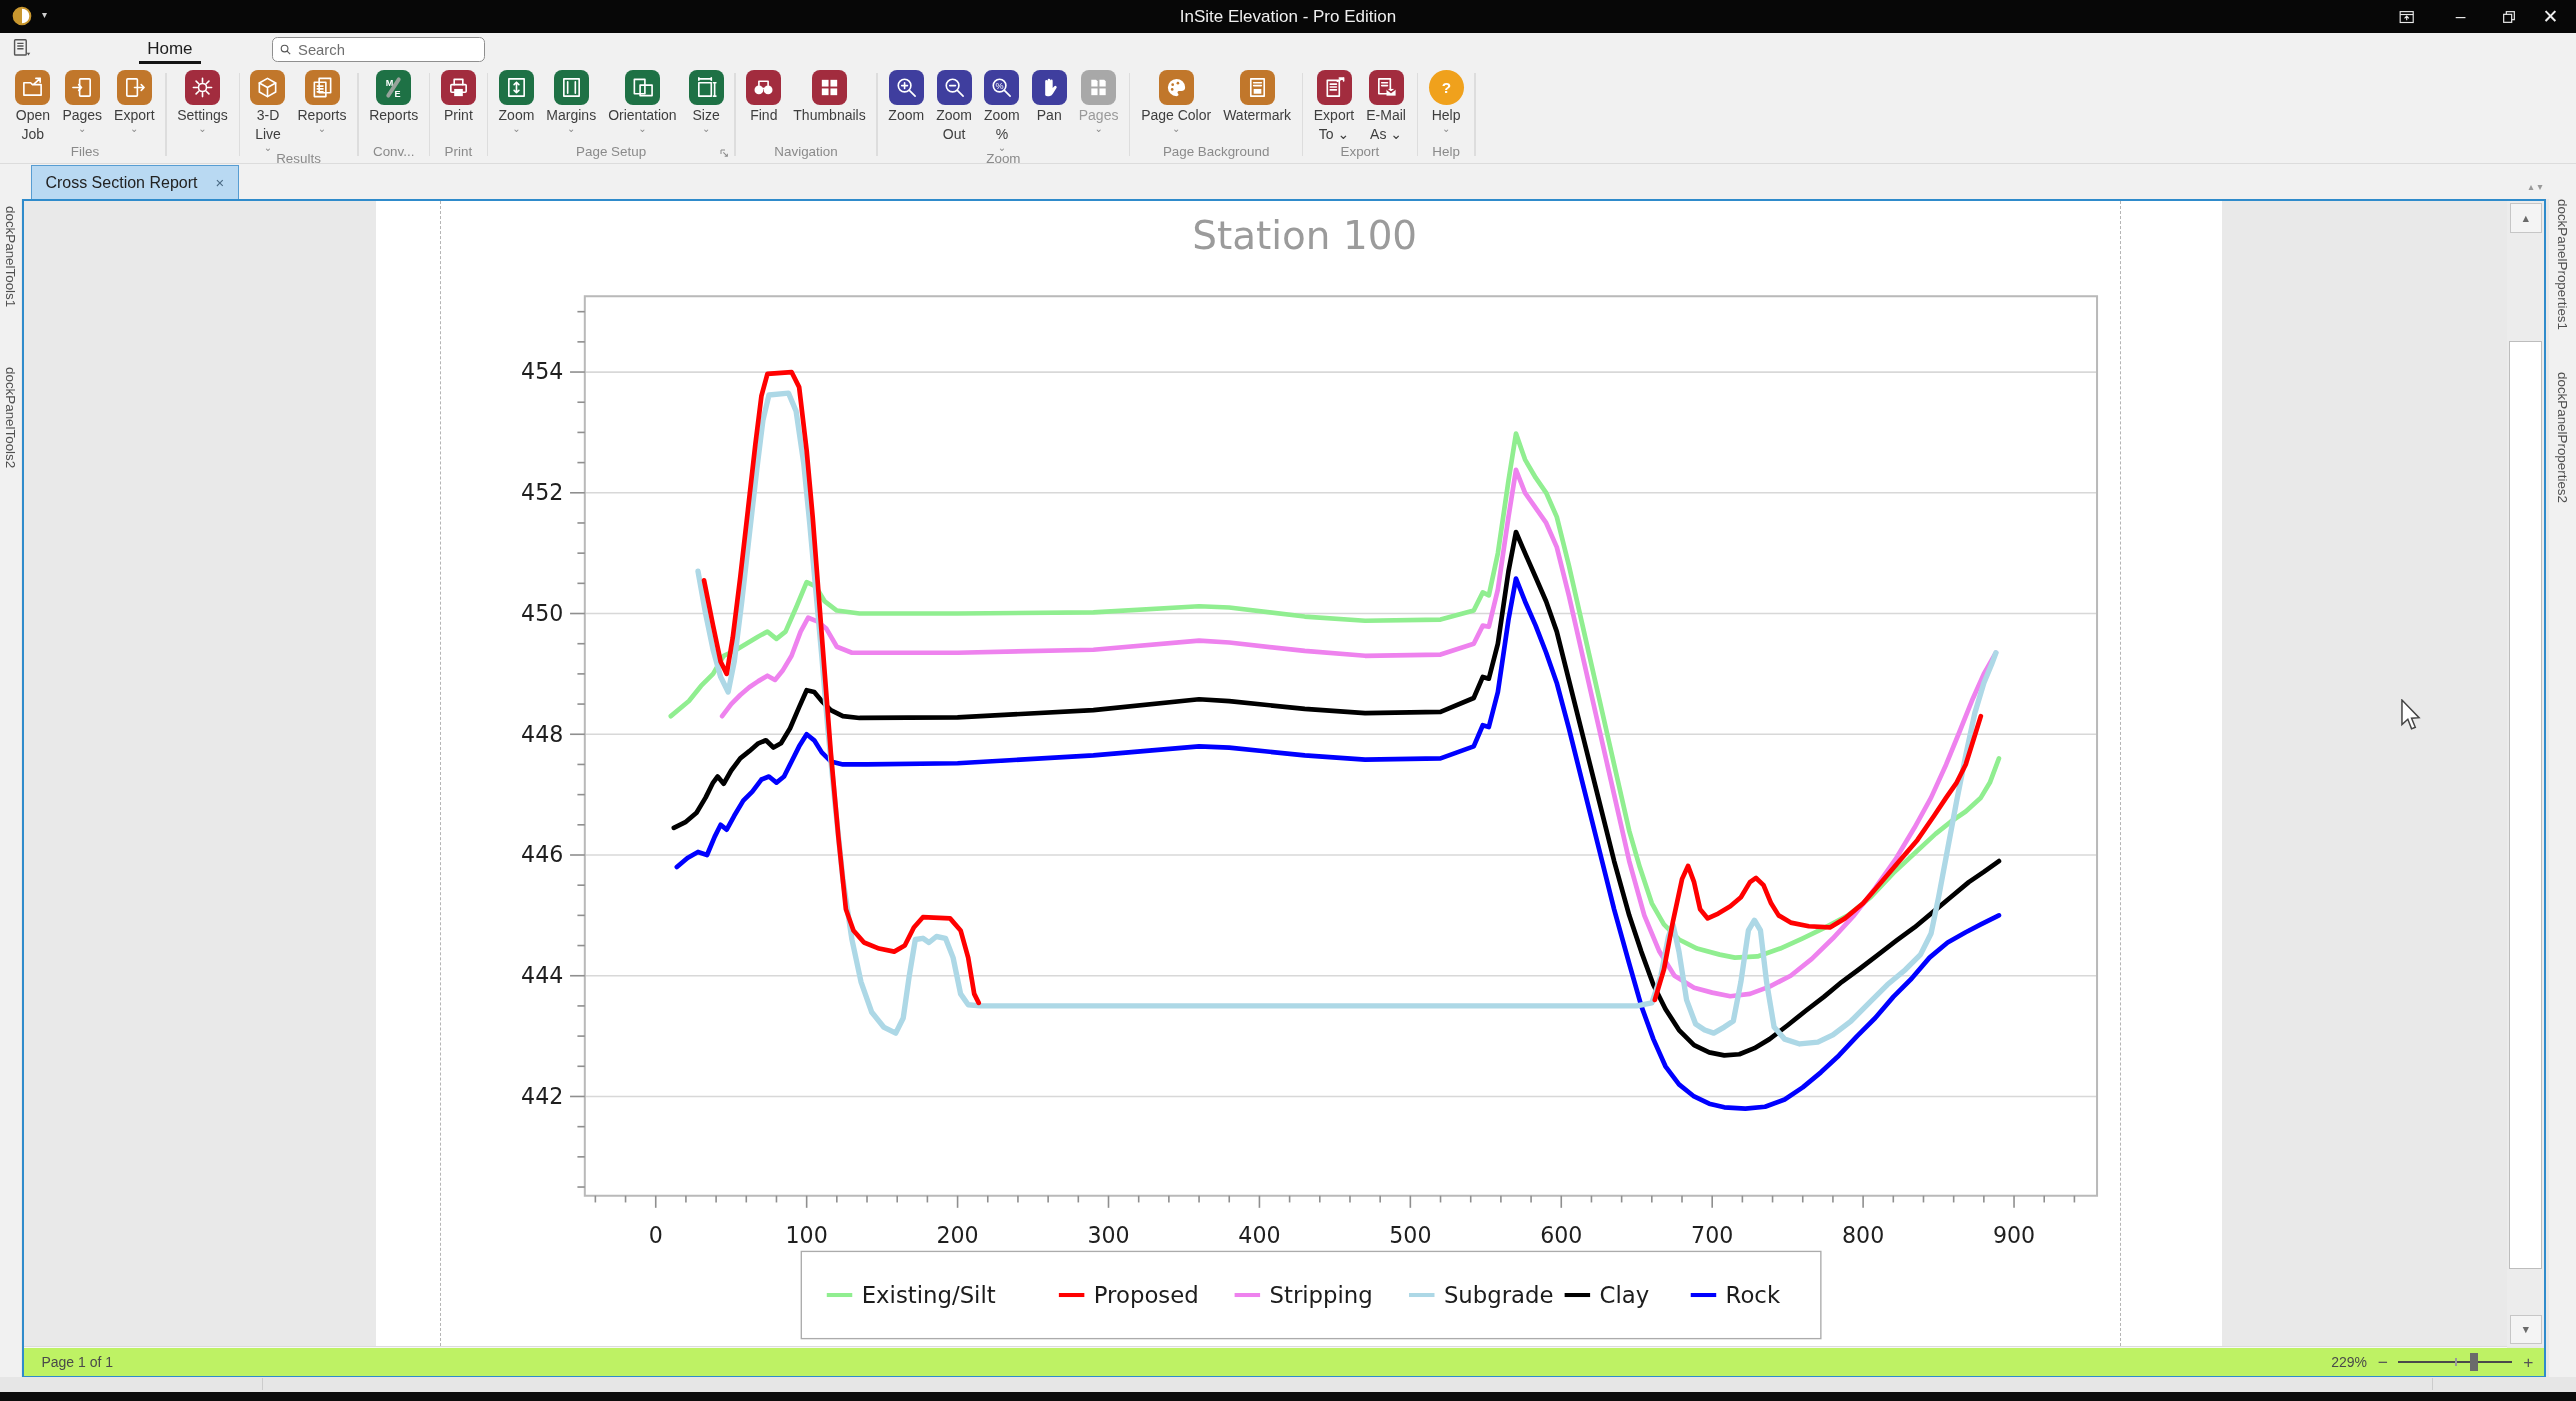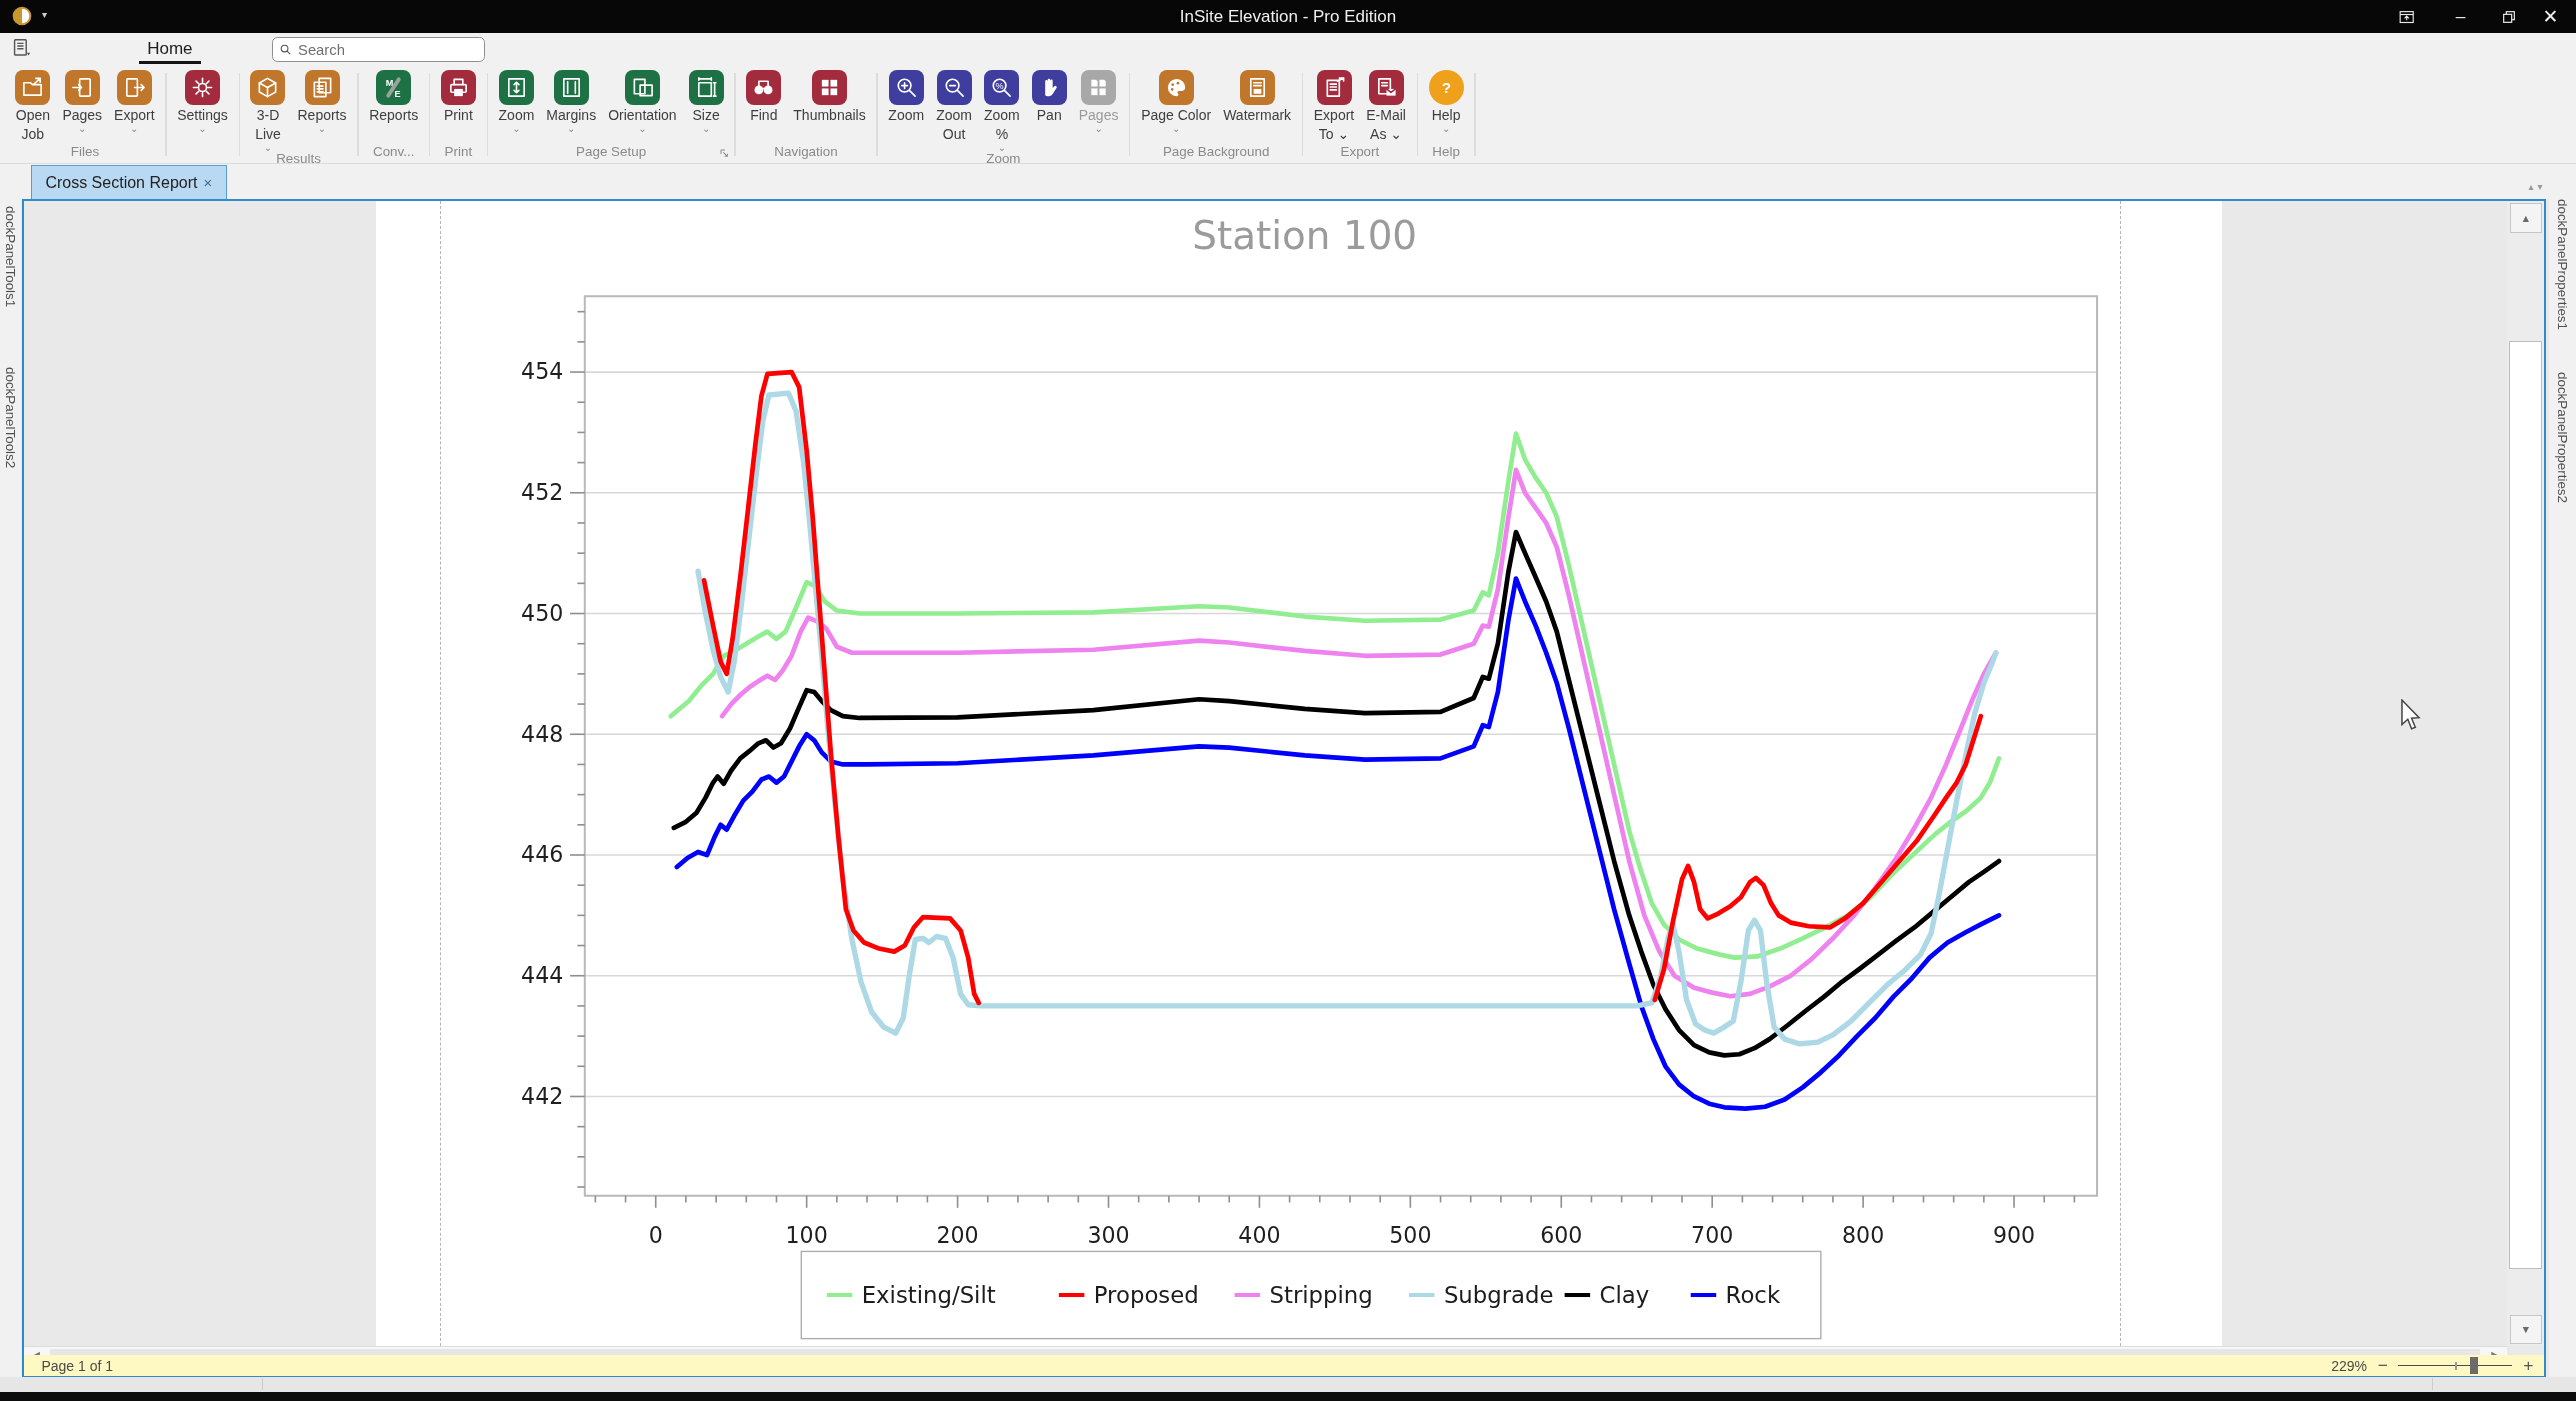--- a/index.html
+++ b/index.html
@@ -40,21 +40,21 @@
   .blabel { font-size:14px; color:#3e3e3e; line-height:17px; text-align:left; margin-top:2px; white-space:pre; }
   .blabel.dim { color:#9a9a9a; }
   .rcaret { color:#8a8a8a; font-size:10px; line-height:8.7px; margin-top:0.7px; }
   .gdiv { width:1.3px; background:#dddddd; margin:6.7px 2px; }
   .launcher { position:absolute; right:2.7px; bottom:2.7px; }
 
   
   #tabbar { position:absolute; left:0; top:164px; width:2576px; height:35px; background:#f1f1f1; }
   #doctab { position:absolute; left:31px; bottom:0; height:34px; background:#b9d9f2;
             border:1.3px solid #579dd2; border-bottom:none; display:flex; align-items:center;
-            gap:6px; padding:0 13.4px; font-size:16px; color:#222; }
+            gap:18px; padding:0 13.4px; font-size:16px; color:#222; }
   #tabclose { color:#4a6a84; font-size:14.8px; }
   #tabarrows { position:absolute; right:29.5px; bottom:6.7px; color:#999; font-size:10px; letter-spacing:4px; }
 
   
   #docwrap { position:absolute; left:22px; top:199px; width:2524px; height:1179px;
              border:2px solid #2f8bcb; background:#e9e9e9; }
   #page { position:absolute; left:352px; top:0; width:1846px; height:1145px; background:#fff; }
   .marginguide { position:absolute; top:0; bottom:0; width:0; border-left:1.3px dashed #b5b5b5; }
   #chartsvg { position:absolute; left:0; top:0; }
 
@@ -65,21 +65,21 @@
           align-items:center; justify-content:center; }
   #vthumb { position:absolute; left:2px; top:140px; width:33px; height:928px; background:#fff;
             border:0.7px solid #bdbdbd; }
   #hscroll { position:absolute; left:0; bottom:14.8px; right:37px; height:14.8px; background:#f7f7f7;
              border-top:0.7px solid #dcdcdc; }
   .hbtn { position:absolute; top:0; width:23px; height:14px; color:#777; font-size:8px;
           display:flex; align-items:center; justify-content:center; background:#f7f7f7; }
   #hthumb { position:absolute; left:25.5px; right:27px; top:2px; height:10.7px; background:#e6e6e6; }
 
   
-  #statusbar { position:absolute; left:0; right:0; bottom:0; height:21px; background:#fef9c3;
+  #statusbar { position:absolute; left:0; right:0; bottom:0; height:28px; background:#bef264;
                display:flex; align-items:center; font-size:14px; color:#4a4a4a; }
   #pagetext { margin-left:17.4px; }
   #statusright { margin-left:auto; display:flex; align-items:center; gap:10.7px; padding-right:10.7px; }
   #zoomslider { position:relative; width:114px; height:20px; }
   #ztrack { position:absolute; left:0; right:0; top:9.4px; height:1.3px; background:#4a4a4a; }
   #znotch { position:absolute; left:50%; top:6px; width:1.3px; height:8px; background:#9a9a9a; }
   #zthumb { position:absolute; left:63%; top:1.3px; width:7.4px; height:17.4px; background:#6b6b6b; }
   .zsign { font-size:17.4px; color:#555; }
 
   

